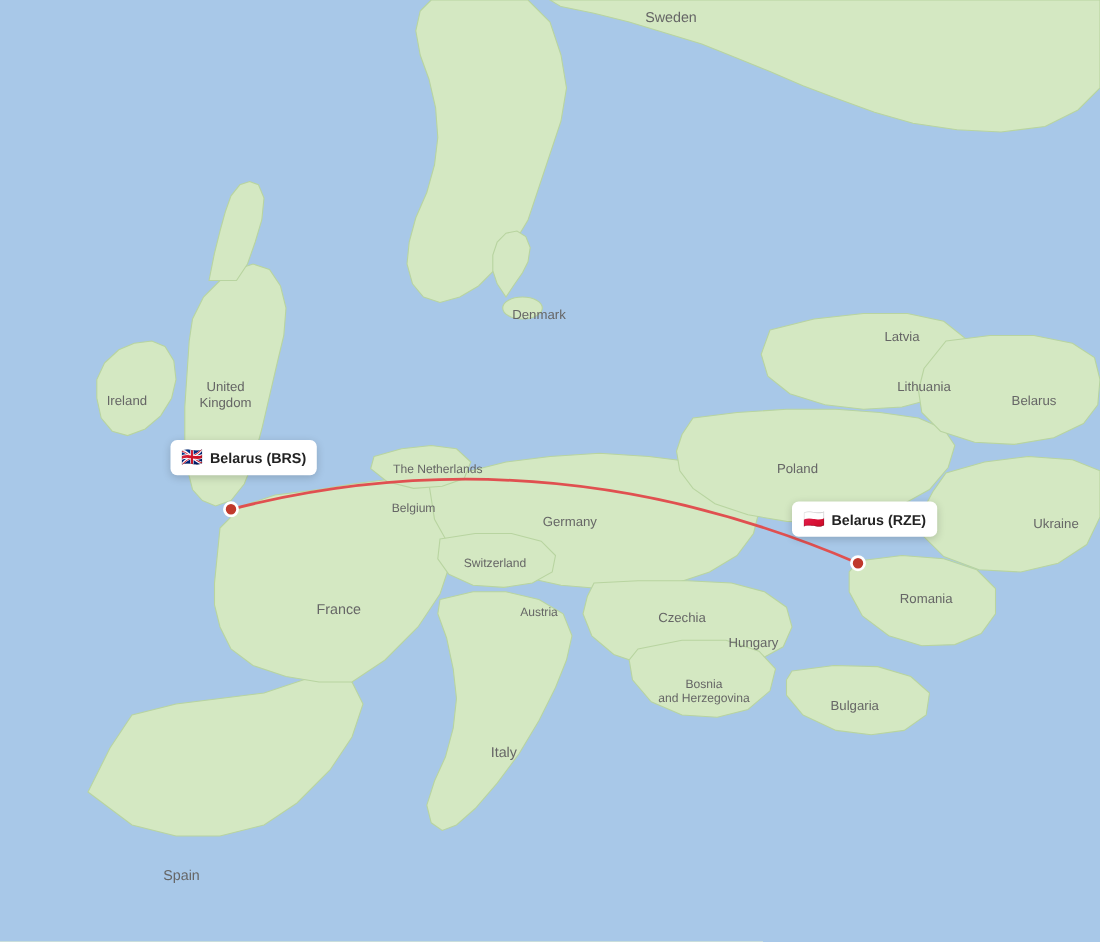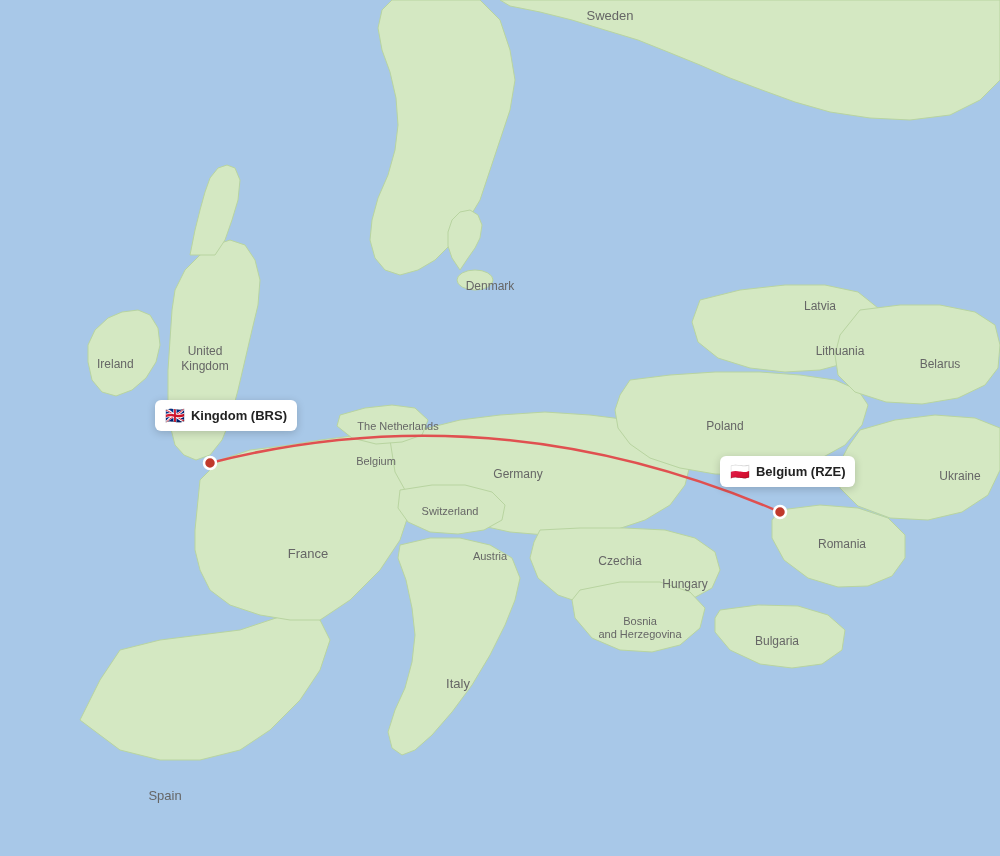--- a/index.html
+++ b/index.html
@@ -135,21 +135,21 @@
     <path d="M 210 463 Q 495 390 780 512" fill="none" stroke="#e05050" stroke-width="2.5" stroke-linecap="round"></path>
 
     <circle cx="210" cy="463" r="6" fill="#c0392b" stroke="white" stroke-width="2.5"></circle>
 
     <circle cx="780" cy="512" r="6" fill="#c0392b" stroke="white" stroke-width="2.5"></circle>
 
   </svg>
 
   <div id="bristol-label" class="airport-label">
     <span class="flag">🇬🇧</span>
-    <span>Kingdom (BRS)</span>
+    <span>Belarus (BRS)</span>
   </div>
 
   <div id="rzeszow-label" class="airport-label">
     <span class="flag">🇵🇱</span>
-    <span>Belgium (RZE)</span>
+    <span>Belarus (RZE)</span>
   </div>
 
 </div>
 
 </body></html>

